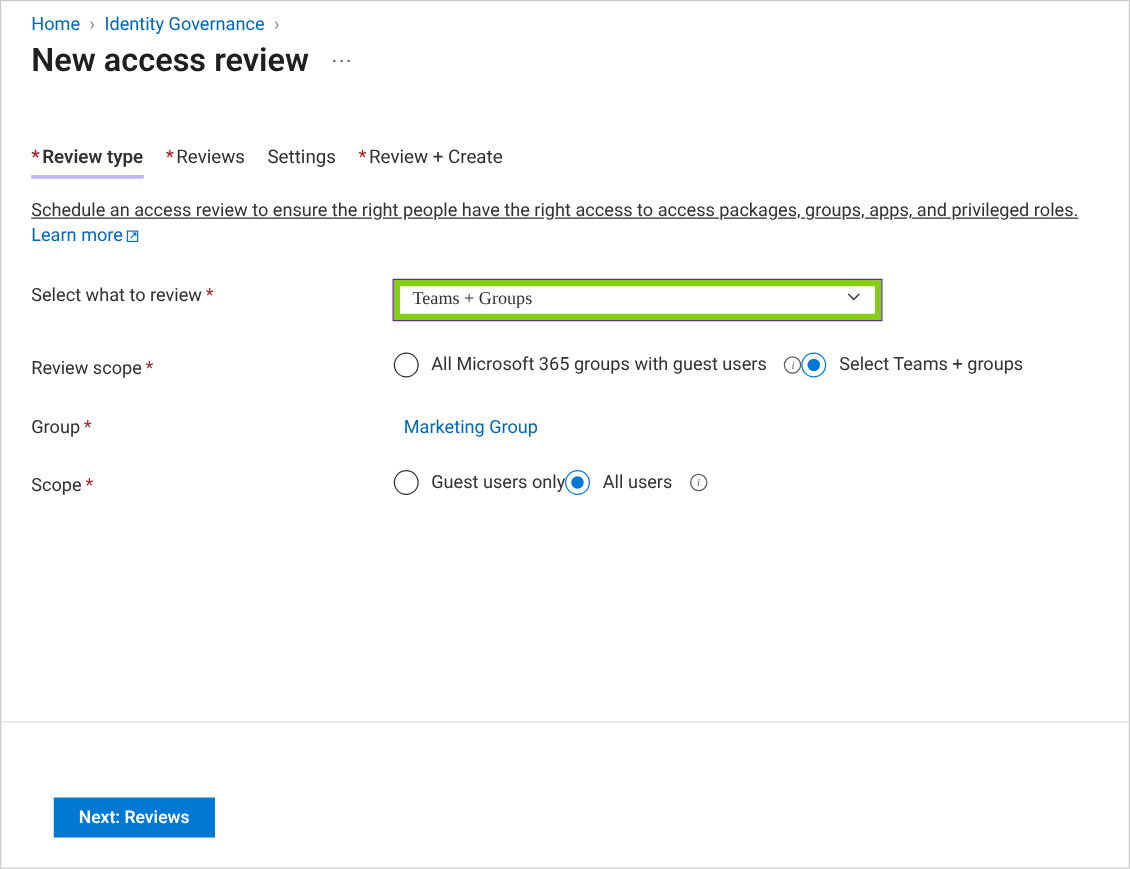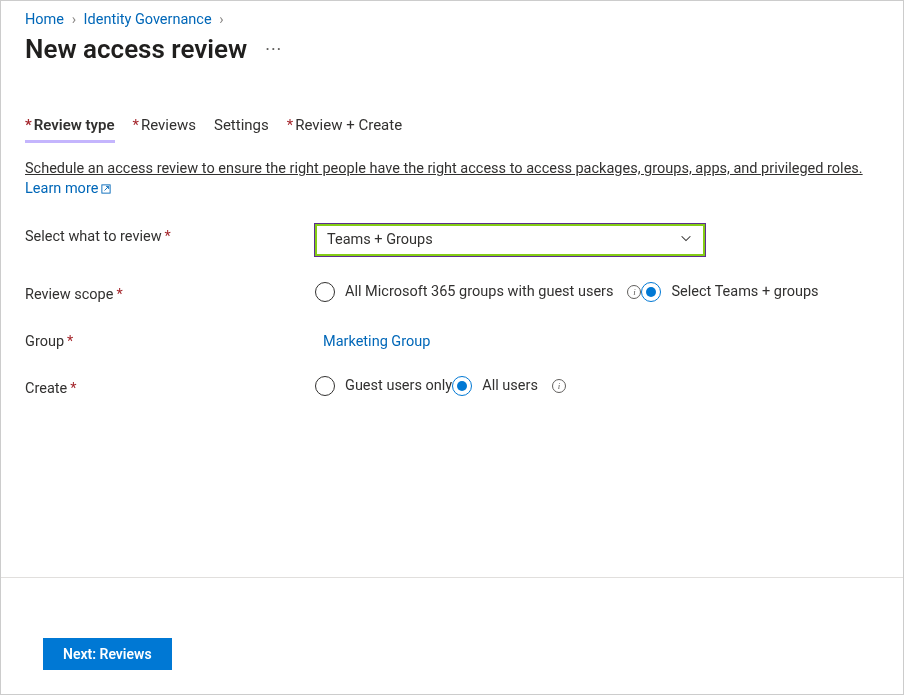--- a/index.html
+++ b/index.html
@@ -111,22 +111,23 @@
       border: 1px solid #8a8886;
       display: flex;
       align-items: center;
       justify-content: space-between;
       padding: 0 10px;
       cursor: pointer;
       background: #ffffff;
       font-size: 14.5px;
     }
     .select-box.focused {
-      border: 2px solid #84cc16;
+      border: 5px solid #84cc16;
       outline: 1px solid #5c2e91;
+      font-family: Liberation Serif, serif;
     }
     .chevron {
       width: 14px;
       height: 14px;
     }
     .radio-group {
       display: flex;
       flex-direction: row;
     }
     .radio-option {
@@ -286,21 +287,21 @@
     <div class="form-label">
       <span>Group</span><span class="req">*</span>
     </div>
     <div class="form-control">
       <a href="#" class="group-link">Marketing Group</a>
     </div>
   </div>
 
   <div class="form-row">
     <div class="form-label">
-      <span>Create</span><span class="req">*</span>
+      <span>Scope</span><span class="req">*</span>
     </div>
     <div class="form-control">
       <div class="radio-group">
         <div class="radio-option">
           <span class="radio-circle"></span>
           <span>Guest users only</span>
         </div>
         <div class="radio-option">
           <span class="radio-circle selected">
               <span class="radio-dot"></span>

